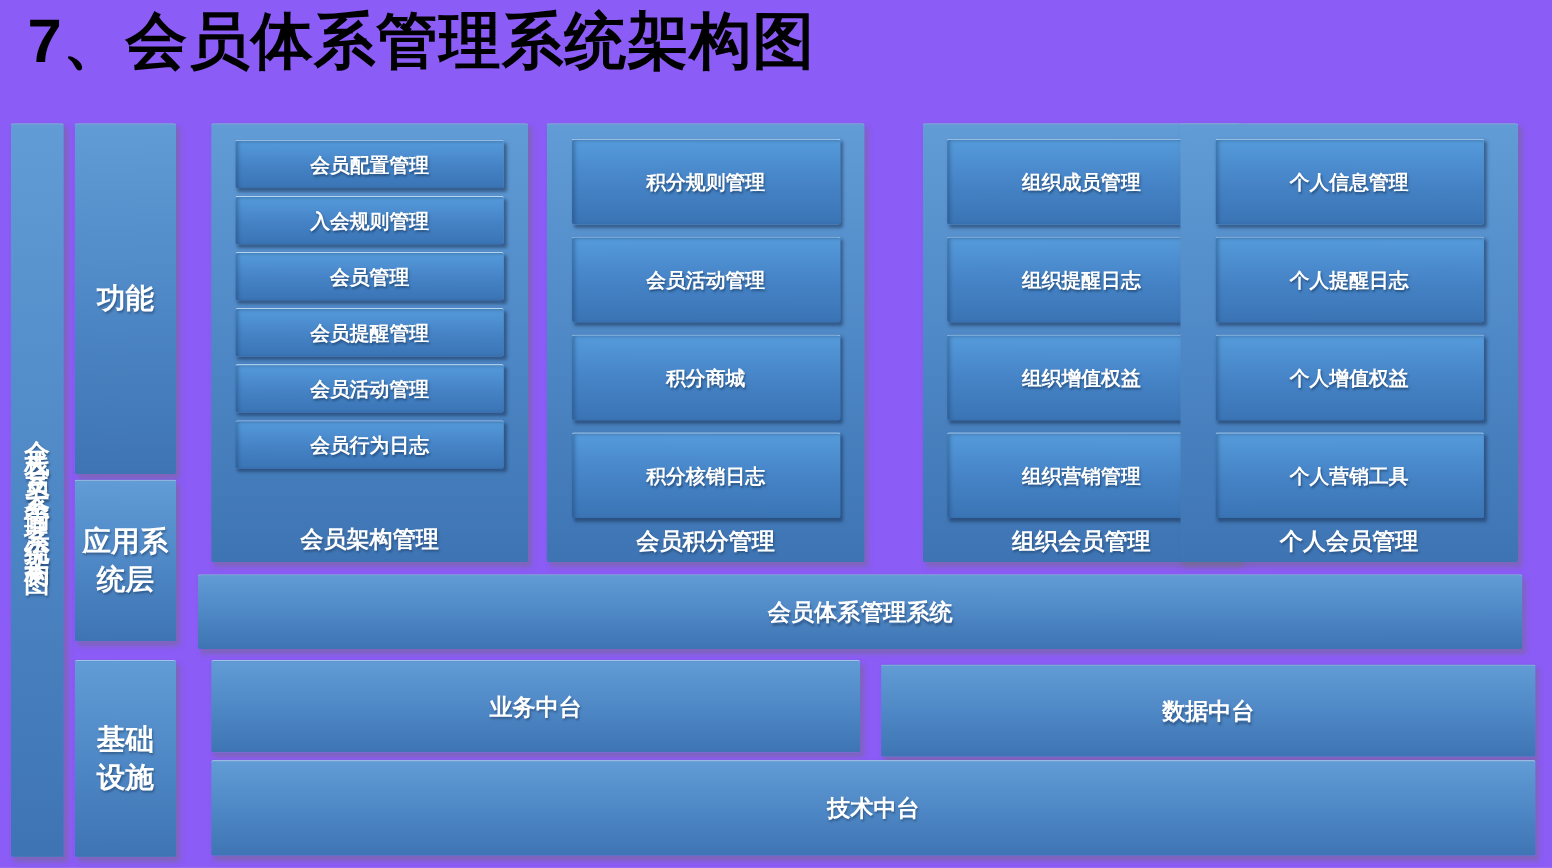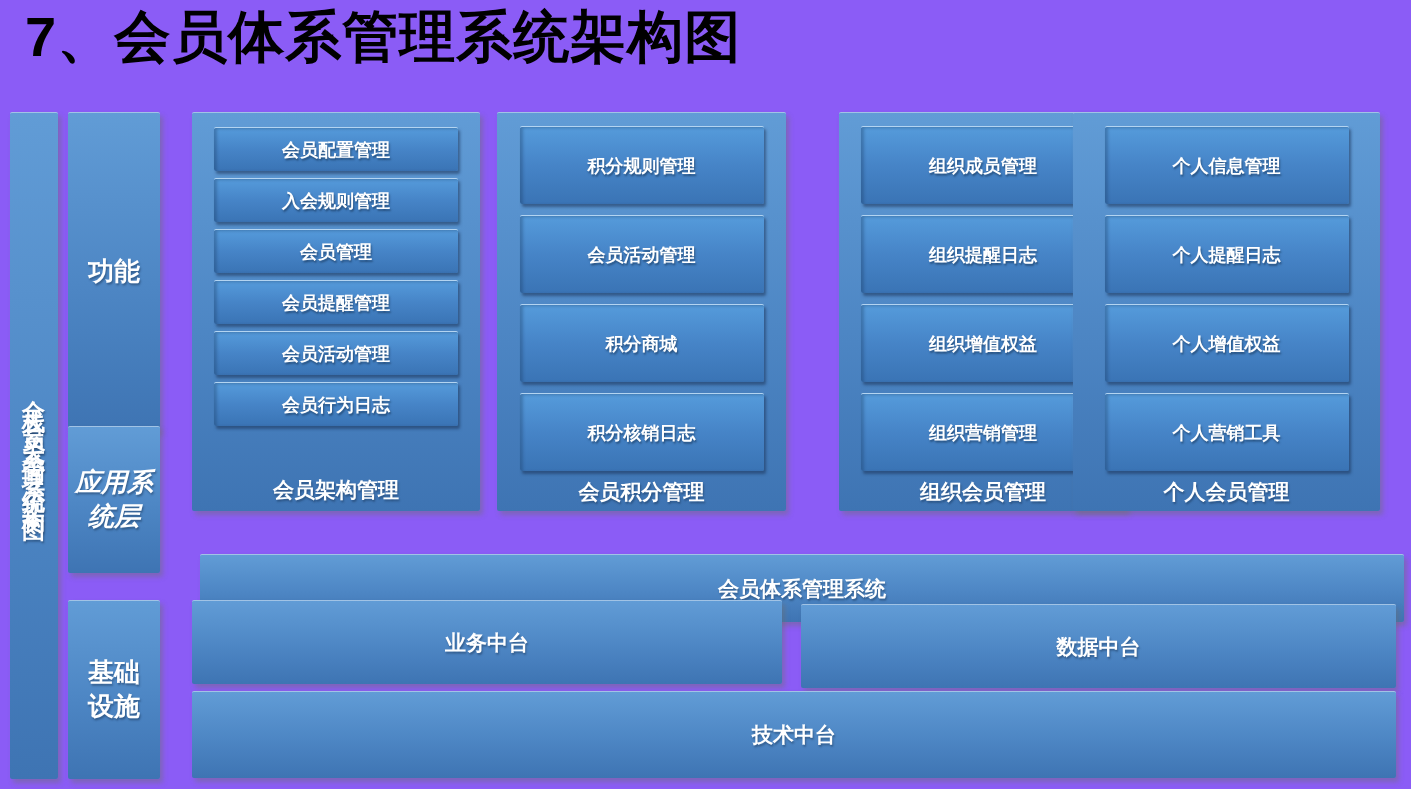--- a/index.html
+++ b/index.html
@@ -50,21 +50,21 @@
     writing-mode: vertical-rl;
     text-orientation: upright;
     font-size: 23px;
     font-weight: 700;
     letter-spacing: 10px;
     line-height: 48px;
   }
   
   .layer { left: 68px; width: 92px; font-size: 26px; font-weight: 700; line-height: 1.3; white-space: pre-line; }
   .layer-0 { top: 112px; height: 318px; }
-  .layer-1 { top: 426px; height: 146px; font-style: italic; }
+  .layer-1 { top: 436px; height: 146px; }
   .layer-2 { top: 600px; height: 178px; }
   
   .group {
     top: 112px; height: 398px;
     display: flex;
     flex-direction: column;
   }
   .group-0 { left: 192px;  width: 288px; }
   .group-1 { left: 497px;  width: 289px; }
   .group-2 { left: 802px;  width: 288px; margin-left: 37px; }
@@ -99,21 +99,21 @@
     flex: 0 0 42px;
     display: flex;
     align-items: center;
     justify-content: center;
     font-size: 21px;
     font-weight: 700;
     font-family: Liberation Serif, serif;
   }
   
   .bar { font-size: 21px; font-weight: 700; }
-  .app-bar    { left: 200px; top: 522px; width: 1204px; height: 67px; margin-top: 32px; }
+  .app-bar    { left: 180px; top: 522px; width: 1204px; height: 67px; }
   .mid-left   { left: 192px; top: 600px; width: 590px;  height: 83px; }
   .mid-right  { left: 801px; top: 604px; width: 595px;  height: 83px; }
   .bottom-bar { left: 192px; top: 691px; width: 1204px; height: 86px; }
 </style>
 </head>
 <body>
 
 <div class="canvas">
 
   <h1 class="title">7、会员体系管理系统架构图</h1>

